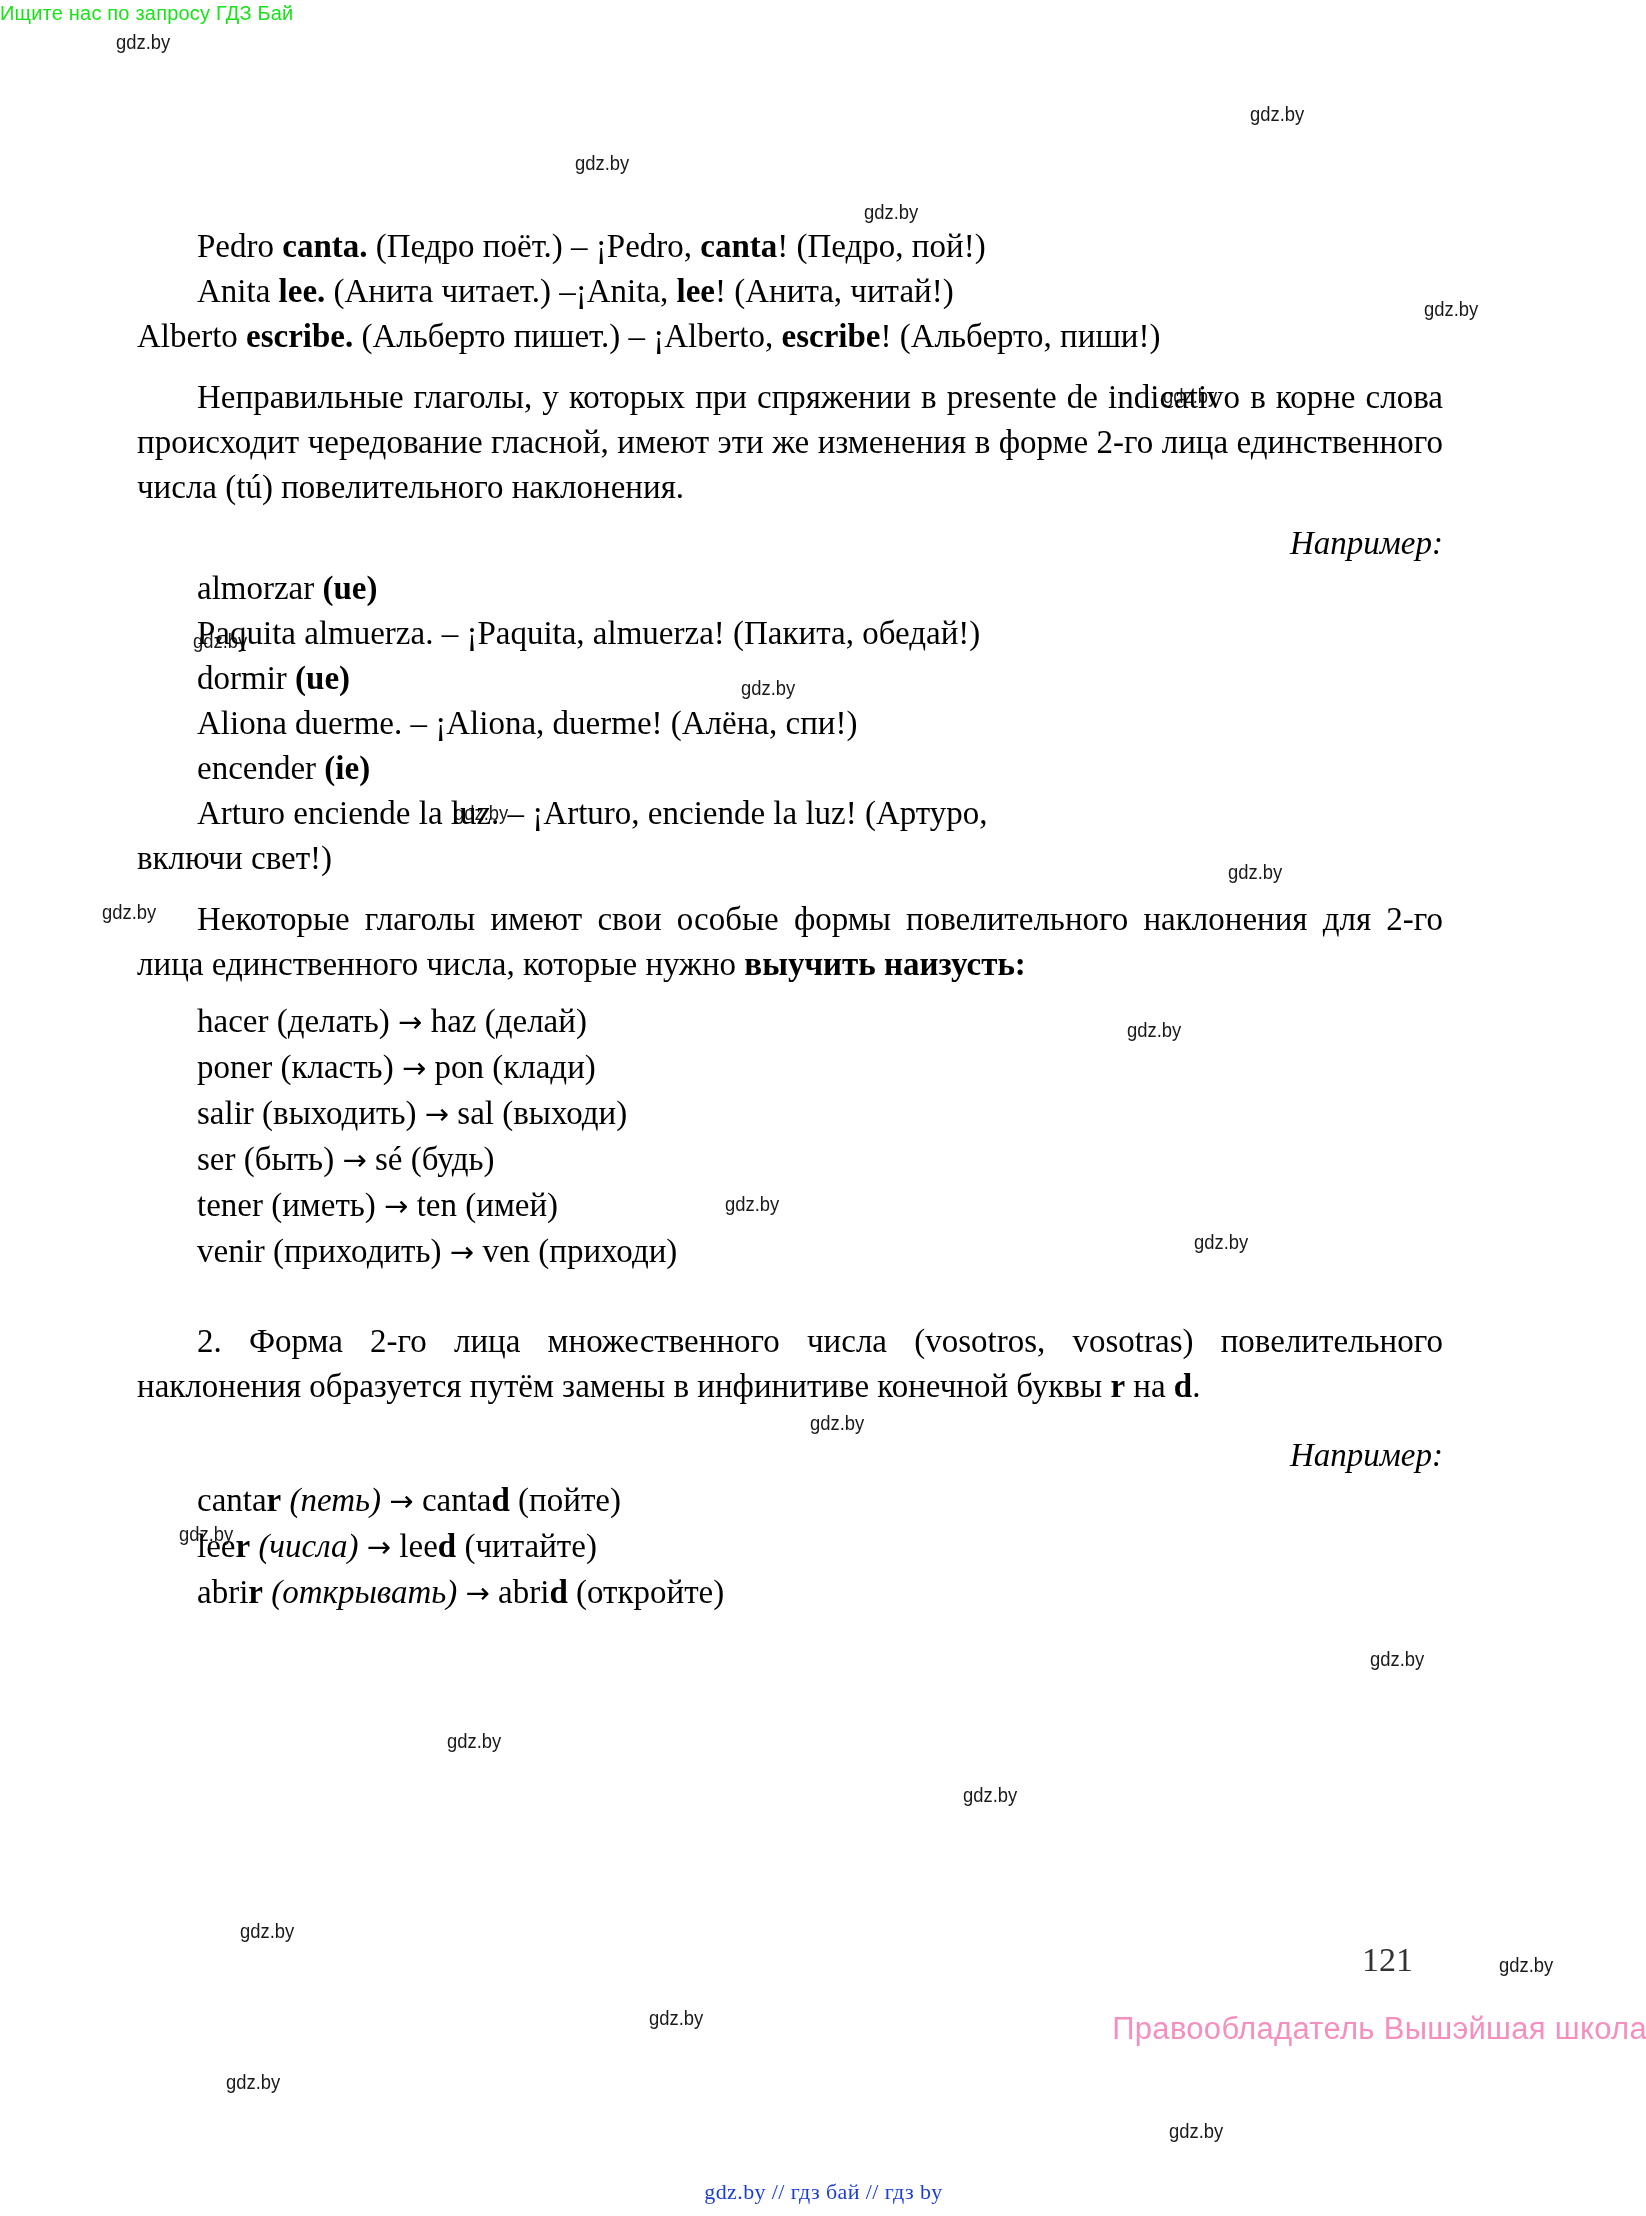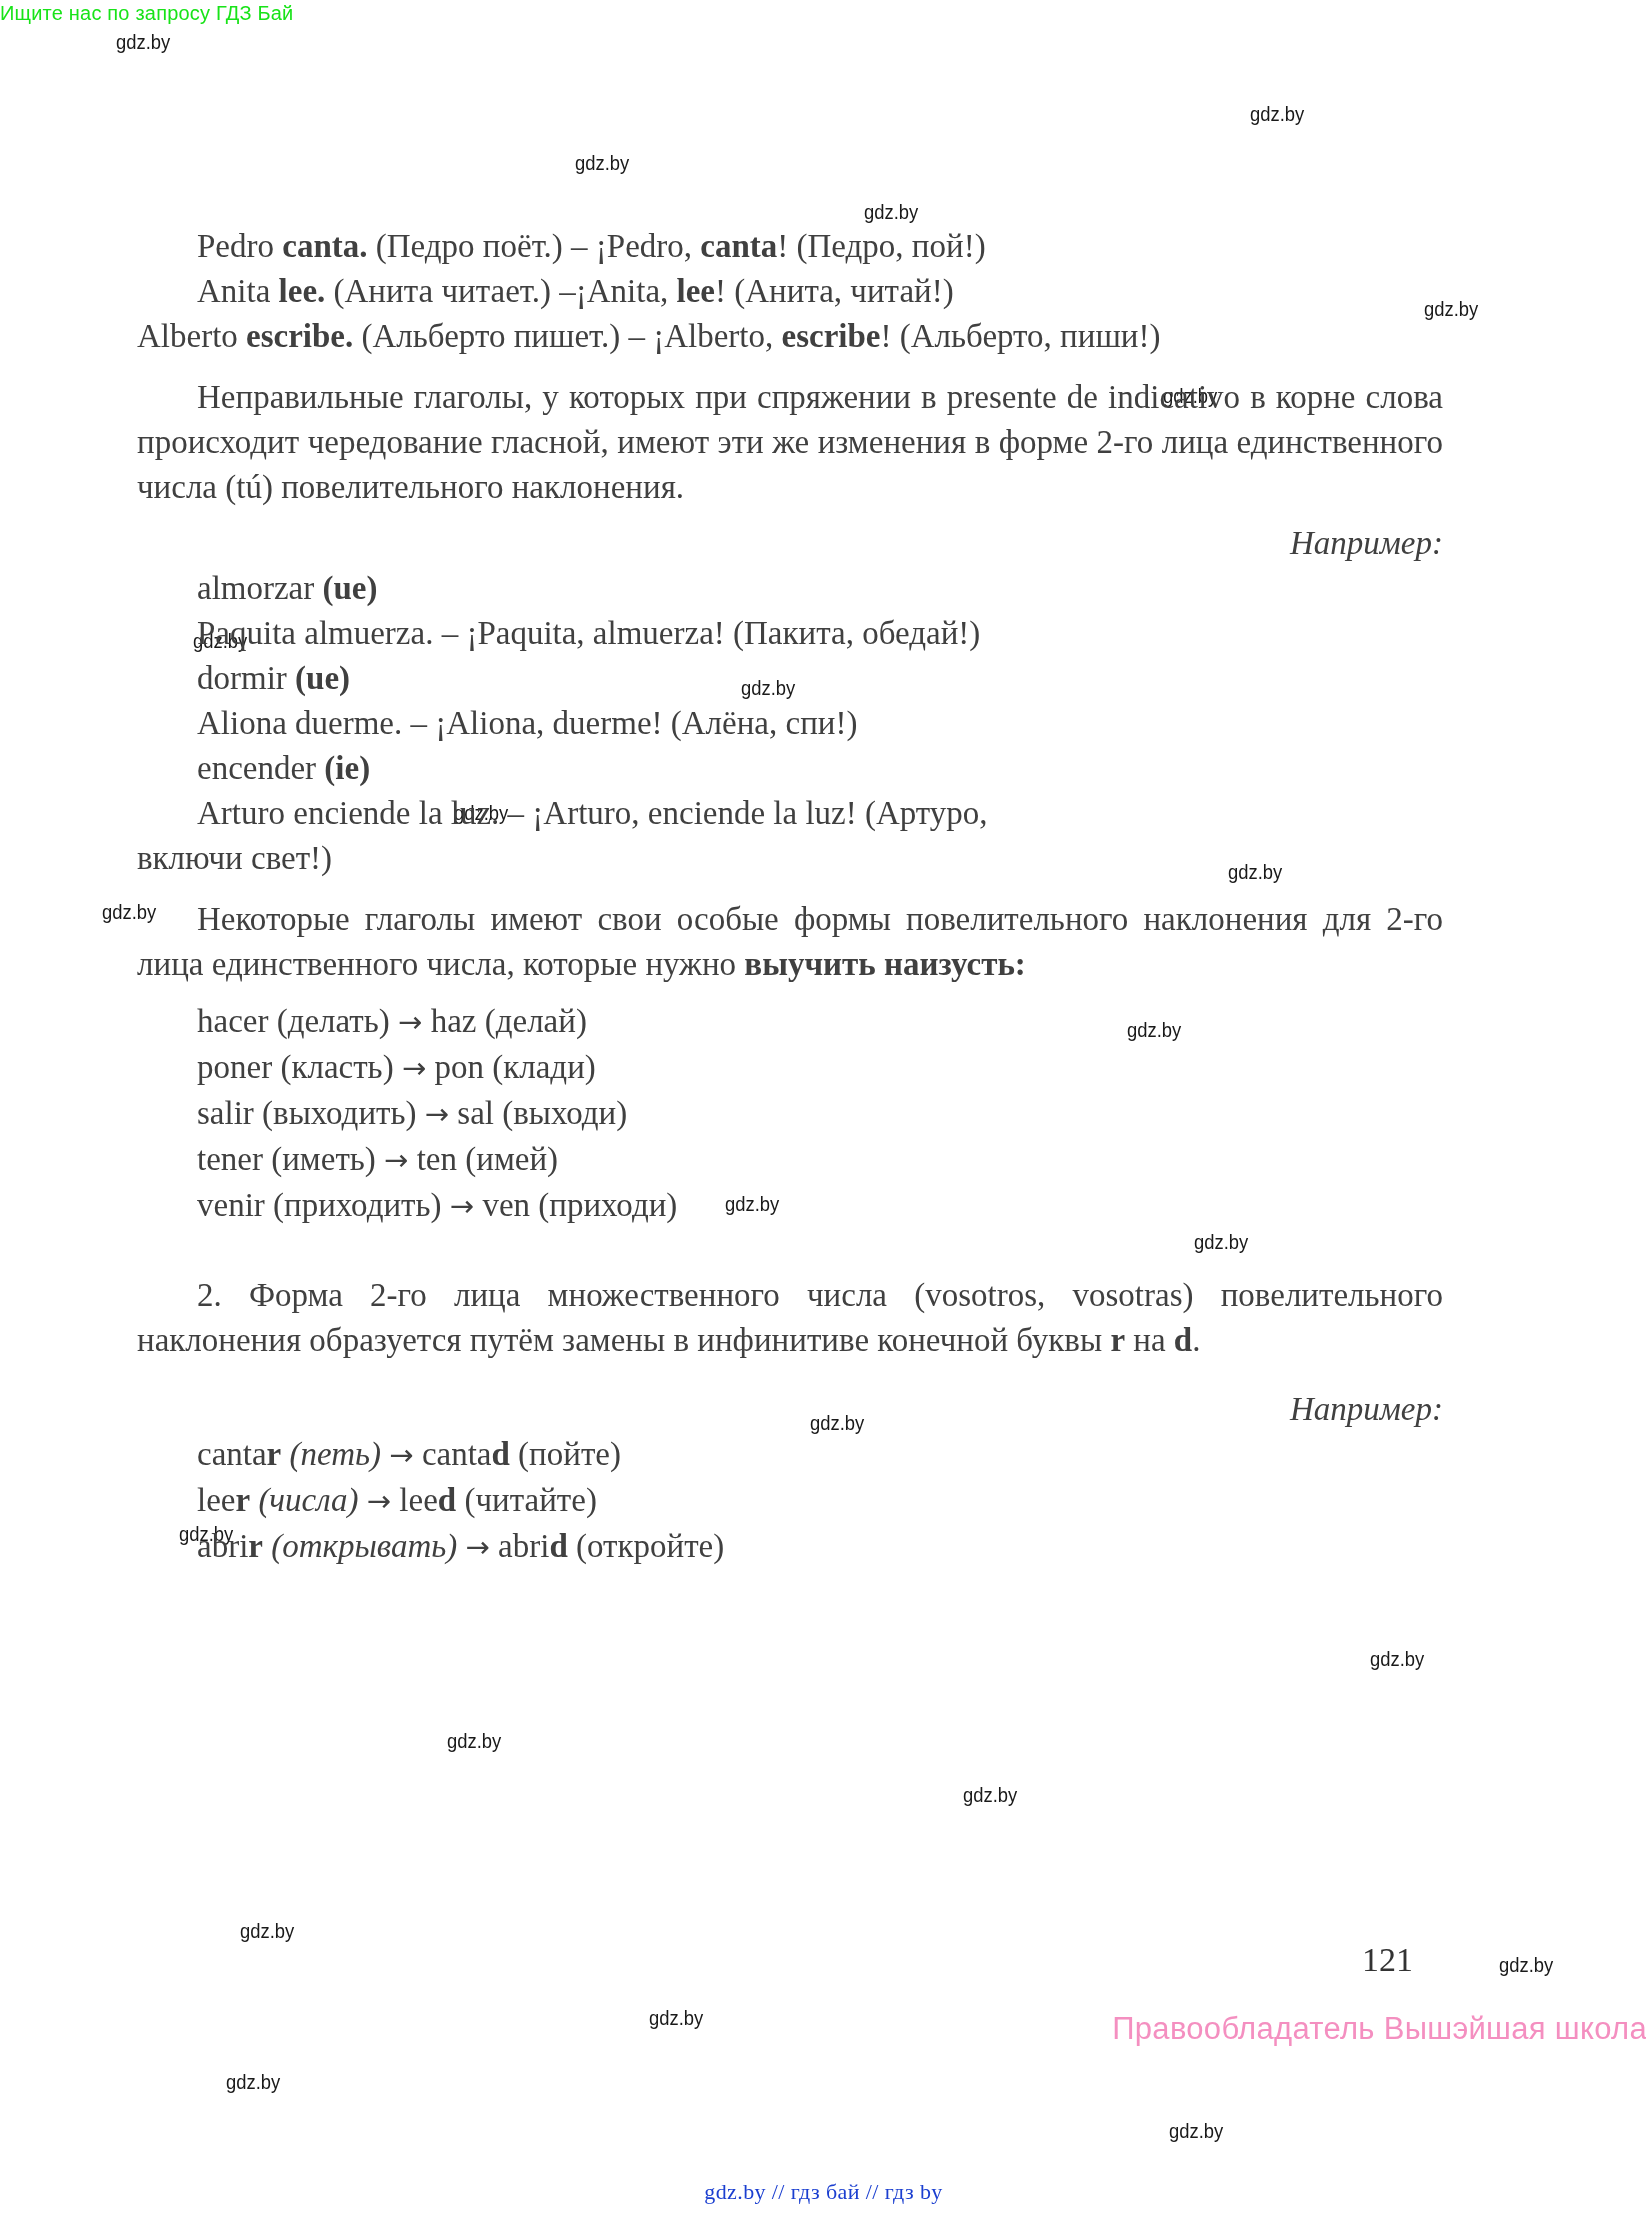--- a/index.html
+++ b/index.html
@@ -75,21 +75,21 @@
     position: absolute;
     left: 137px;
     top: 224px;
     width: 1306px;
   }
 
   p, .line {
     margin: 0;
     font-size: 33px;
     line-height: 45px;
-    color: #404040;
+    color: #000000;
   }
 
   
   .ex {
     padding-left: 60px;
     white-space: nowrap;
   }
   .ex.wrap { white-space: normal; }
 
   .para {
@@ -199,20 +199,21 @@
     <div class="gap-sm"></div>
 
     <p class="para"><span>Некоторые глаголы имеют свои особые формы повелительного наклонения для 2-го лица единственного числа, которые нужно </span><span class="b">выучить наизусть:</span></p>
 
     <div class="gap-sm"></div>
 
     <div id="irregular-list">
         <div class="line ex"><span>hacer </span><span>(делать) </span><span class="arrow">→</span><span> haz </span><span>(делай)</span></div>
         <div class="line ex"><span>poner </span><span>(класть) </span><span class="arrow">→</span><span> pon </span><span>(клади)</span></div>
         <div class="line ex"><span>salir </span><span>(выходить) </span><span class="arrow">→</span><span> sal </span><span>(выходи)</span></div>
+        <div class="line ex"><span>ser </span><span>(быть) </span><span class="arrow">→</span><span> sé </span><span>(будь)</span></div>
         <div class="line ex"><span>tener </span><span>(иметь) </span><span class="arrow">→</span><span> ten </span><span>(имей)</span></div>
         <div class="line ex"><span>venir </span><span>(приходить) </span><span class="arrow">→</span><span> ven </span><span>(приходи)</span></div>
       </div>
 
     <div class="gap-lg"></div>
 
     <p class="para"><span>2. Форма 2-го лица множественного числа (vosotros, vosotras) повелительного наклонения образуется путём замены в инфинитиве конечной буквы </span><span class="b">r</span><span> на </span><span class="b">d</span><span>.</span></p>
 
     <div class="gap-md"></div>
 

